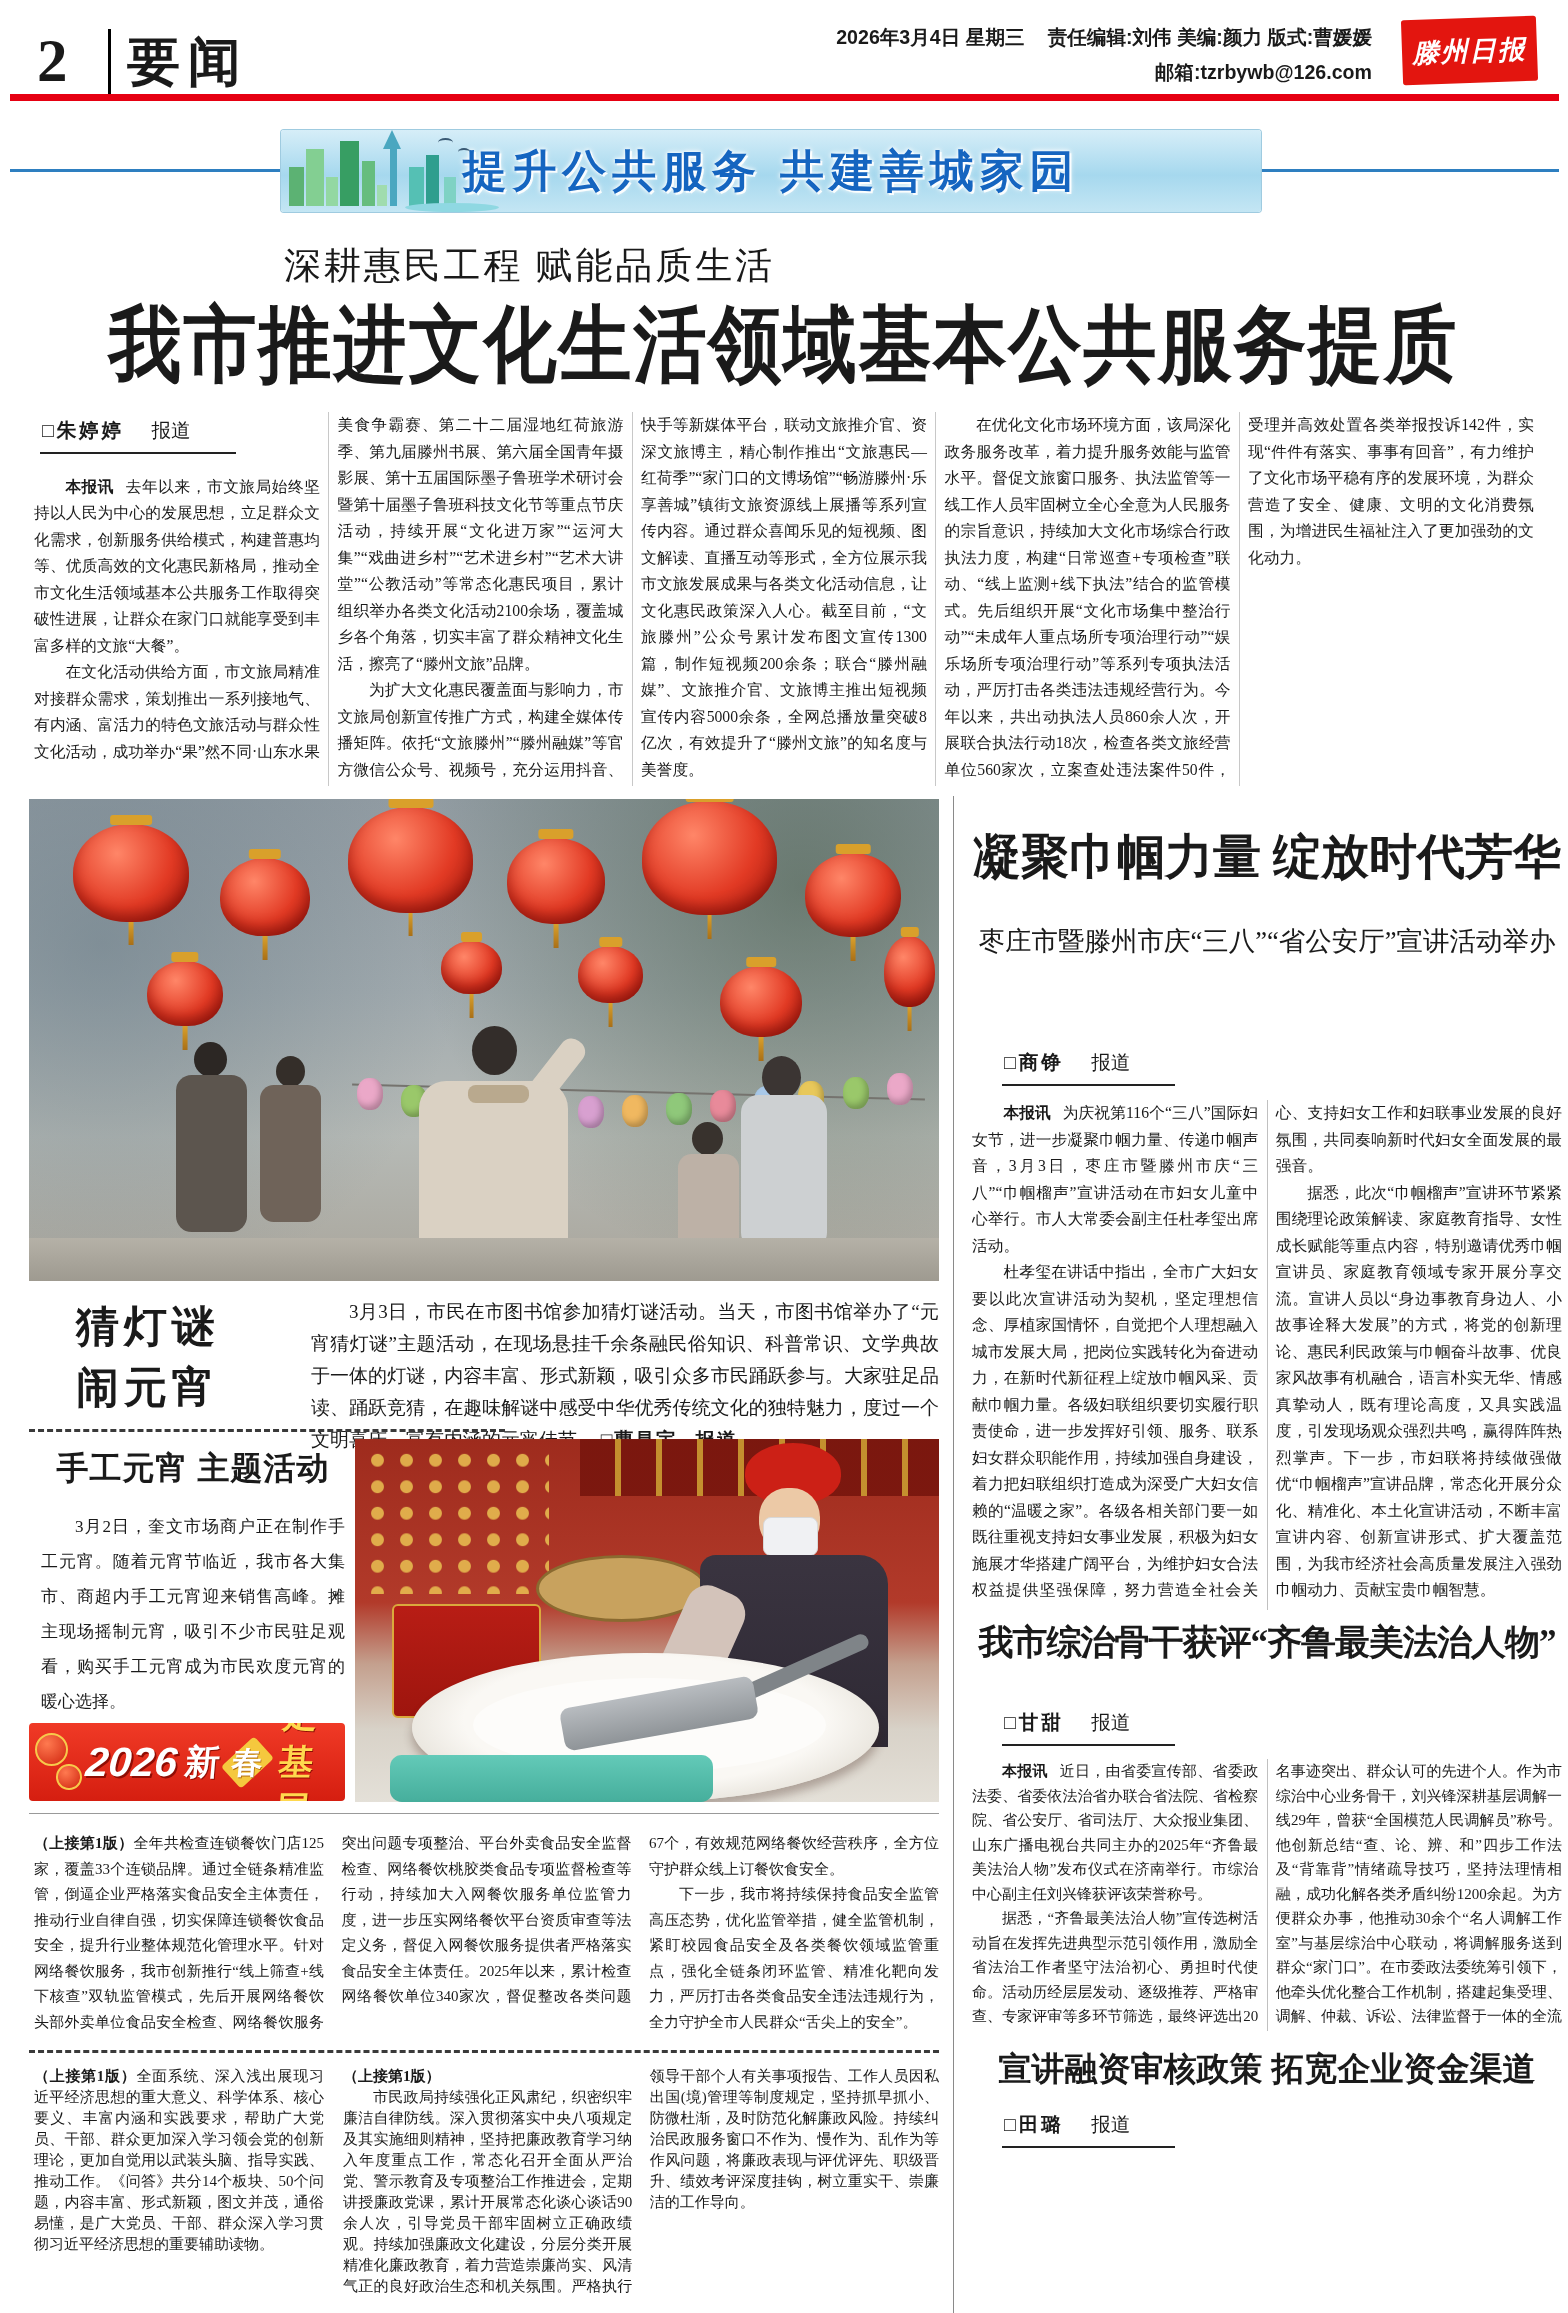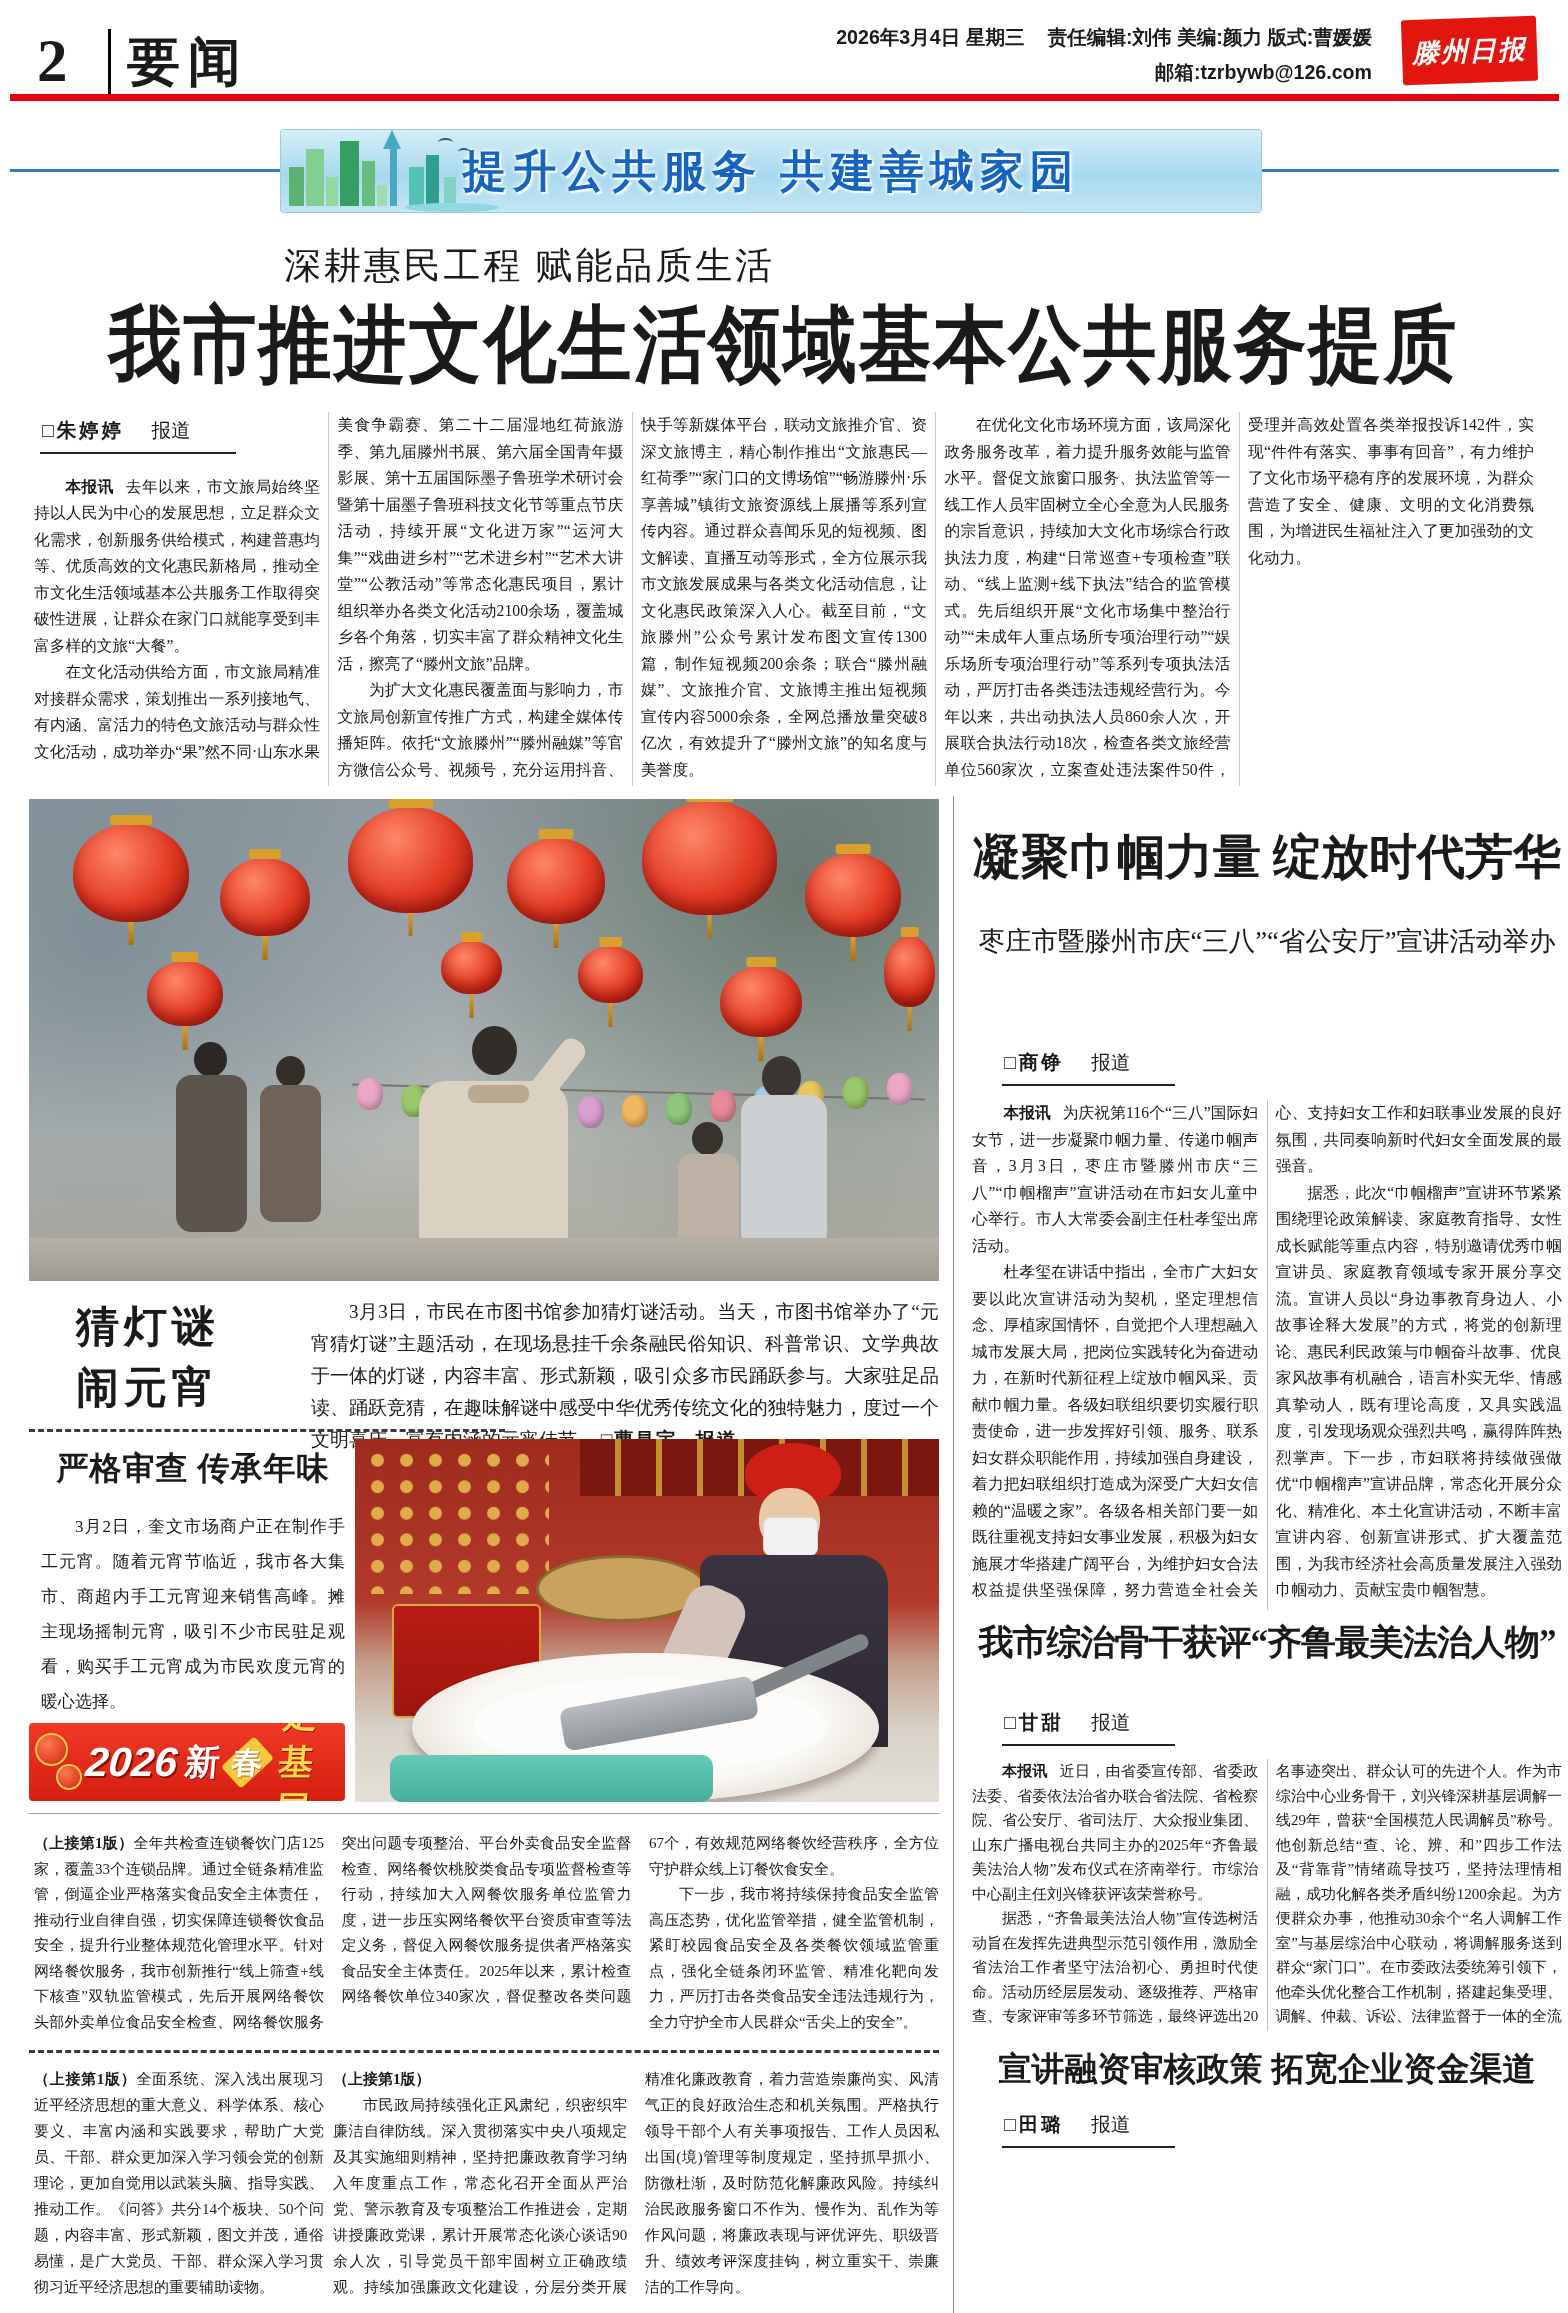--- a/index.html
+++ b/index.html
@@ -76,21 +76,21 @@
          display:flex;align-items:center;justify-content:center;border-radius:3.9px;}
   .nydia span{transform:rotate(-45deg);font-size:31px;font-weight:900;color:#fff;text-shadow:1px 1px 0 #b06a10;}
   .nyzou{font-size:35px;font-weight:900;color:#ffd84e;margin-left:11.8px;letter-spacing:3.9px;text-shadow:1px 1px 0 #8f0d04;}
   .photo-yx{left:355px;top:1439px;width:584px;height:363px;overflow:hidden;
      background:linear-gradient(180deg,#9e2b1d 0%,#b23a2a 45%,#c4a08e 62%,#d8d2c8 80%,#e4e0d8 100%);}
   .hline{left:29px;top:1813px;width:910px;height:1px;background:#999;}
   
   .cont1{left:34px;top:1831px;width:905px;height:210px;column-count:3;column-gap:17.6px;column-fill:auto;
          font-size:15px;line-height:25.5px;overflow:hidden;}
   .dash2{left:29px;top:2050px;width:910px;}
-  .controw2{left:34px;top:2066px;width:905px;height:243px;display:flex;gap:9px;font-size:15px;line-height:26px;}
+  .controw2{left:34px;top:2066px;width:905px;height:243px;display:flex;gap:19px;font-size:15px;line-height:21px;}
   .cont2{width:290px;overflow:hidden;}
   .cont3{flex:1;column-count:2;column-gap:17.6px;column-fill:auto;overflow:hidden;}
   
   .artA-h{left:972px;top:825px;width:590px;text-align:center;font-size:48px;font-weight:900;white-space:nowrap;}
   .artA-sub{left:972px;top:923px;width:590px;text-align:center;font-size:26.5px;}
   .artA-by{left:1002px;top:1047px;}
   .artA-body{left:972px;top:1100px;width:590px;height:510px;column-count:2;column-gap:17.6px;column-fill:auto;
              column-rule:1px solid #c0c0c0;font-size:15.7px;line-height:26.5px;overflow:hidden;}
   .artB-h{left:972px;top:1619px;width:590px;text-align:center;font-size:35px;font-weight:900;white-space:nowrap;letter-spacing:-1px;}
   .artB-by{left:1002px;top:1707px;}
@@ -204,21 +204,21 @@
     <div class="captext jt">
       <span style="display:inline-block;width:2em"></span><span>3月3日，市民在市图书馆参加猜灯谜活动。当天，市图书馆举办了“元宵猜灯谜”主题活动，在现场悬挂千余条融民俗知识、科普常识、文学典故于一体的灯谜，内容丰富、形式新颖，吸引众多市民踊跃参与。大家驻足品读、踊跃竞猜，在趣味解谜中感受中华优秀传统文化的独特魅力，度过一个文明喜庆、富有内涵的元宵佳节。</span>
       <b>□曹昌宇</b>
       <b style="margin-left:13.7px">报道</b>
     </div>
   </div>
 
   <div class="abs dashline" style="left:29px;top:1429px;width:476px"></div>
 
   <div class="abs hm">
-    <h3>严格审查 传承年味</h3>
+    <h3>手工元宵 主题活动</h3>
     <p class="jt">3月2日，奎文市场商户正在制作手工元宵。随着元宵节临近，我市各大集市、商超内手工元宵迎来销售高峰。摊主现场摇制元宵，吸引不少市民驻足观看，购买手工元宵成为市民欢度元宵的暖心选择。</p>
     <div class="hmby">
       <b>□曹昌宇</b>
       <span style="margin-left:19.6px">报道</span>
     </div>
   </div>
 
   <div class="abs ny">
     <div class="nyl" style="left:5.9px;top:9.8px;width:29px;height:29px"></div>
     <div class="nyl" style="left:27.4px;top:41px;width:21.6px;height:21.6px"></div>

